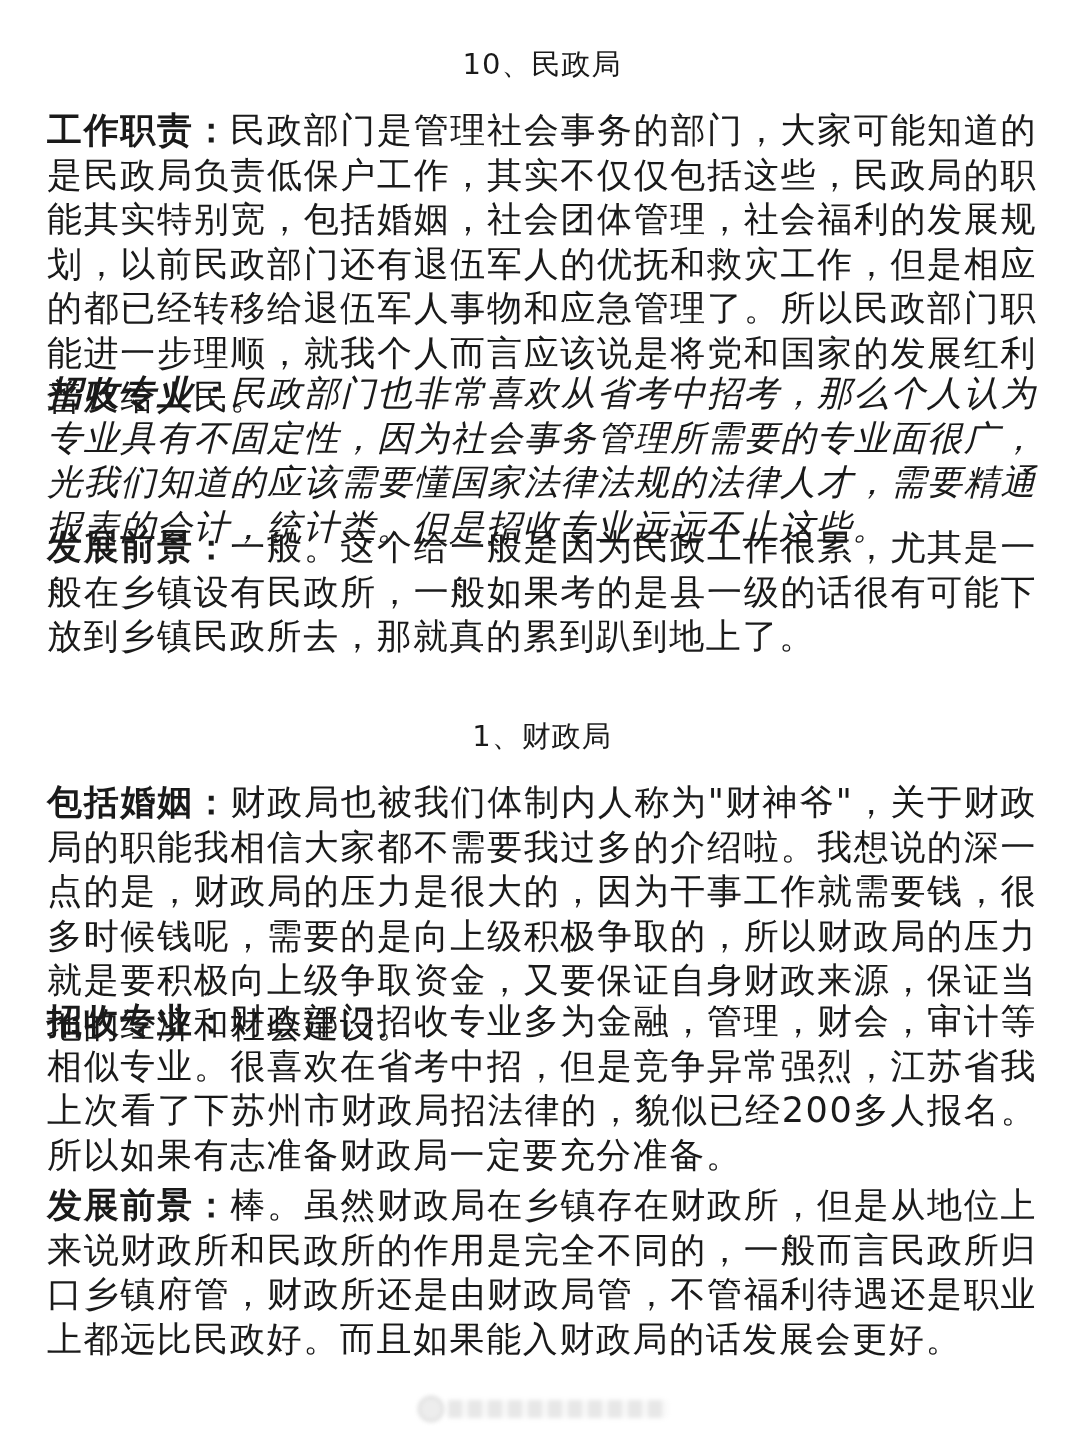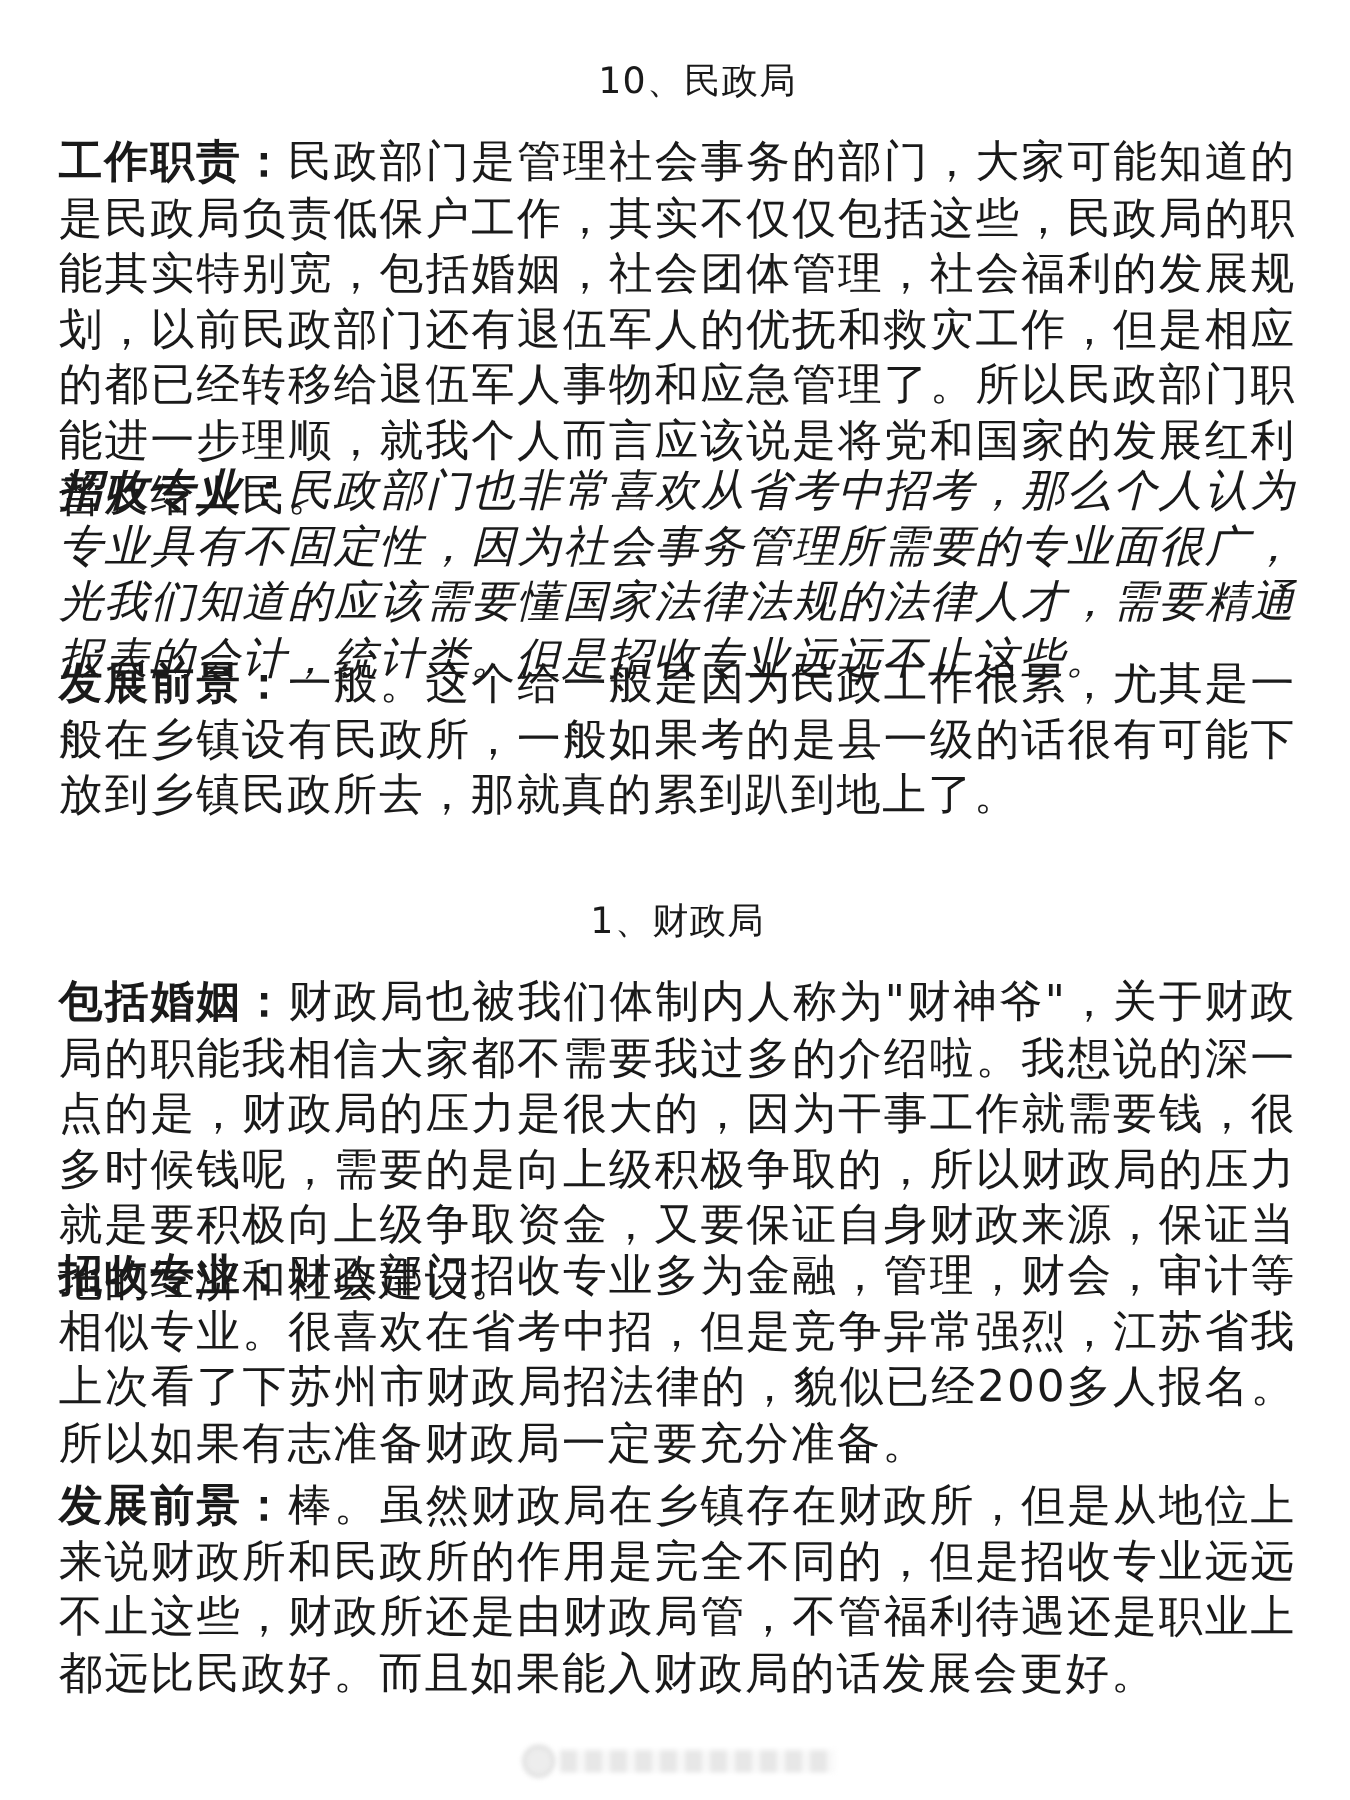--- a/index.html
+++ b/index.html
@@ -34,21 +34,21 @@
       font-size: 35px;
       line-height: 44.5px;
       margin: 0;
       letter-spacing: 1.6px;
       text-align: justify;
       color: #1a1a1a;
     }
     .para .label {
       font-weight: bold;
     }
-    #s1-title { position: absolute; top: 44px; left: 16px; width: 990px; }
+    #s1-title { position: absolute; top: 44px; left: 0; width: 990px; }
     #s1-p1 { position: absolute; top: 108px; left: 0; width: 990px; }
     #s1-p2 { position: absolute; top: 371px; left: 0; width: 990px; font-style: italic; }
     #s1-p3 { position: absolute; top: 525px; left: 0; width: 990px; }
     #s2-title { position: absolute; top: 716px; left: 0; width: 990px; }
     #s2-p1 { position: absolute; top: 780px; left: 0; width: 990px; }
     #s2-p2 { position: absolute; top: 999px; left: 0; width: 990px; }
     #s2-p3 { position: absolute; top: 1183px; left: 0; width: 990px; }
     .watermark {
       position: absolute;
       left: 418px;
@@ -86,20 +86,20 @@
   <p id="s1-p2" class="para"><span class="label">招收专业：</span><span>民政部门也非常喜欢从省考中招考，那么个人认为专业具有不固定性，因为社会事务管理所需要的专业面很广，光我们知道的应该需要懂国家法律法规的法律人才，需要精通报表的会计，统计类。但是招收专业远远不止这些。</span></p>
 
   <p id="s1-p3" class="para"><span class="label">发展前景：</span><span>一般。这个给一般是因为民政工作很累，尤其是一般在乡镇设有民政所，一般如果考的是县一级的话很有可能下放到乡镇民政所去，那就真的累到趴到地上了。</span></p>
 
   <h2 id="s2-title" class="section-title">1、财政局</h2>
 
   <p id="s2-p1" class="para"><span class="label">包括婚姻：</span><span>财政局也被我们体制内人称为"财神爷"，关于财政局的职能我相信大家都不需要我过多的介绍啦。我想说的深一点的是，财政局的压力是很大的，因为干事工作就需要钱，很多时候钱呢，需要的是向上级积极争取的，所以财政局的压力就是要积极向上级争取资金，又要保证自身财政来源，保证当地的经济和社会建设。</span></p>
 
   <p id="s2-p2" class="para"><span class="label">招收专业：</span><span>财政部门招收专业多为金融，管理，财会，审计等相似专业。很喜欢在省考中招，但是竞争异常强烈，江苏省我上次看了下苏州市财政局招法律的，貌似已经200多人报名。所以如果有志准备财政局一定要充分准备。</span></p>
 
-  <p id="s2-p3" class="para"><span class="label">发展前景：</span><span>棒。虽然财政局在乡镇存在财政所，但是从地位上来说财政所和民政所的作用是完全不同的，但是招收专业远远不止这些，财政所还是由财政局管，不管福利待遇还是职业上都远比民政好。而且如果能入财政局的话发展会更好。</span></p>
+  <p id="s2-p3" class="para"><span class="label">发展前景：</span><span>棒。虽然财政局在乡镇存在财政所，但是从地位上来说财政所和民政所的作用是完全不同的，一般而言民政所归口乡镇府管，财政所还是由财政局管，不管福利待遇还是职业上都远比民政好。而且如果能入财政局的话发展会更好。</span></p>
 
 </div>
 
 <div class="watermark">
   <span class="wm-logo"></span>
   <span class="wm-text"></span>
 </div>
 
 </body></html>

